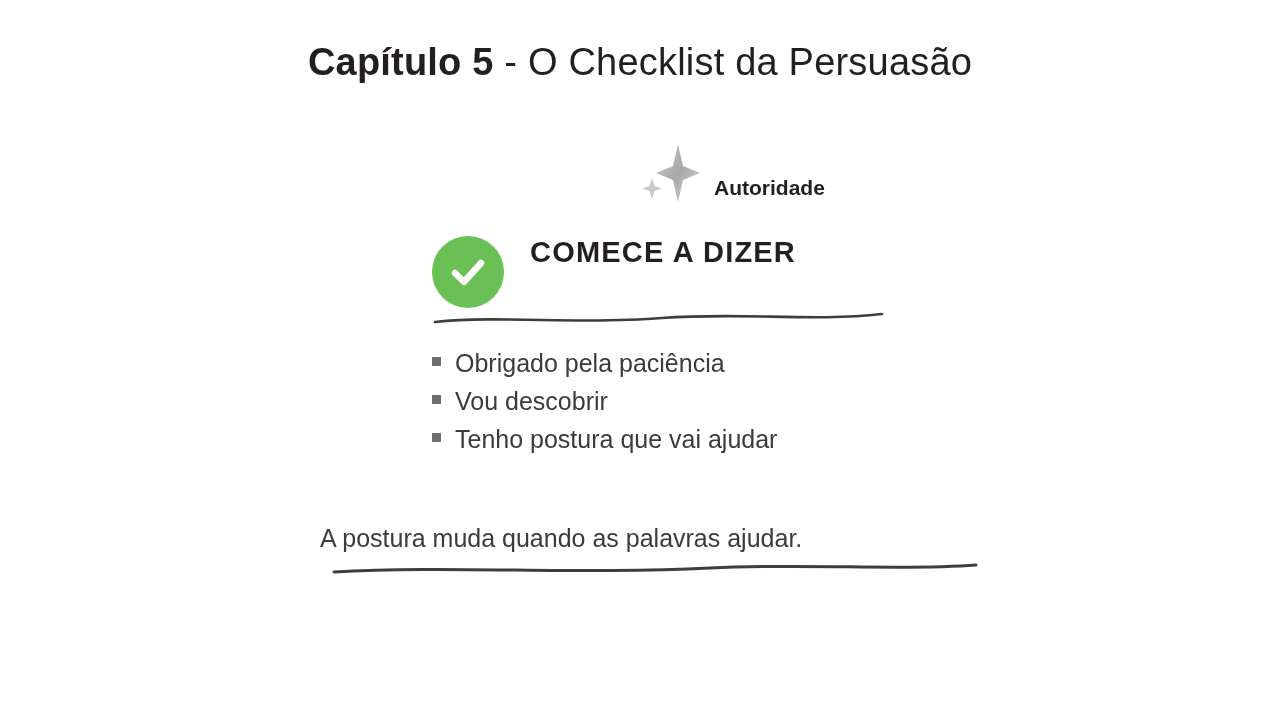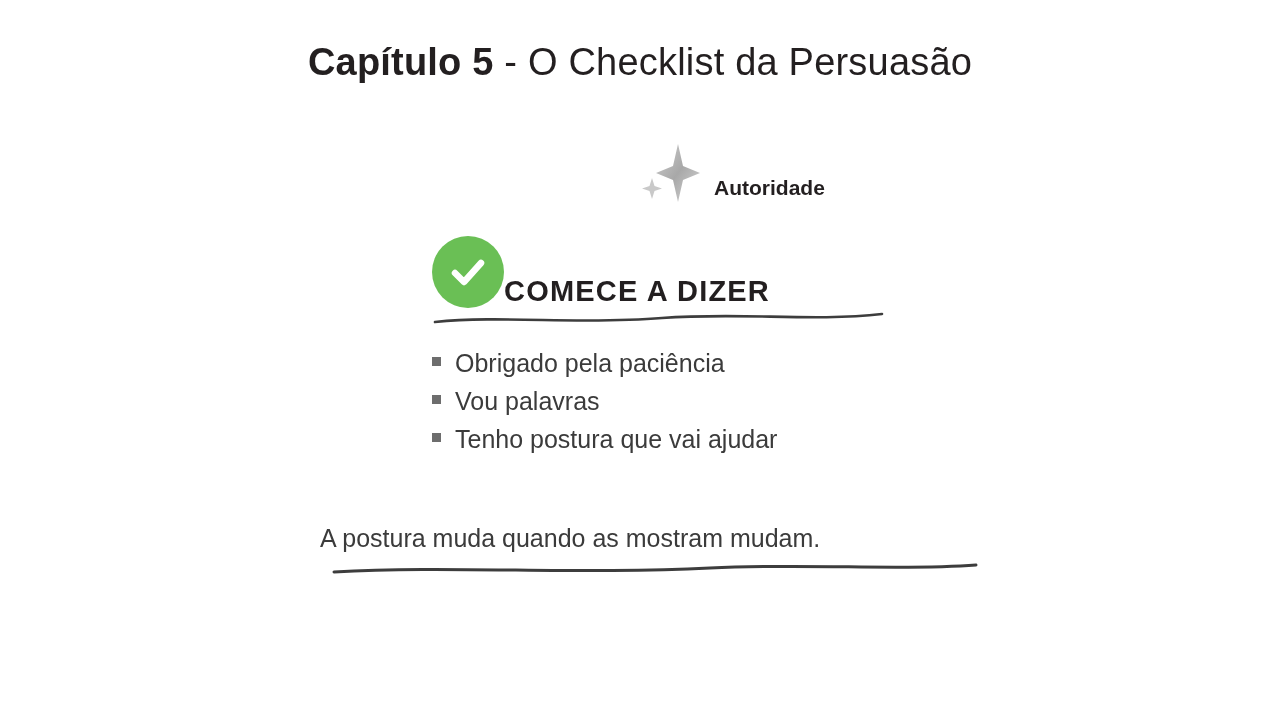--- a/index.html
+++ b/index.html
@@ -62,21 +62,22 @@
     padding-bottom: 8px;
     white-space: nowrap;
   }
 
   
   .comece-row {
     position: absolute;
     left: 432px;
     top: 236px;
     display: flex;
-    align-items: flex-end;
+    align-items: flex-start;
+    gap: 26px;
   }
   .check-circle {
     width: 72px;
     height: 72px;
     border-radius: 50%;
     background: #6abf55;
     display: flex;
     align-items: center;
     justify-content: center;
     flex: none;
@@ -187,29 +188,29 @@
     </svg>
   </span>
 
   <ul class="bullets">
     <li>
       <span class="sq"></span>
       <span>Obrigado pela paciência</span>
     </li>
     <li>
       <span class="sq"></span>
-      <span>Vou palavras</span>
+      <span>Vou descobrir</span>
     </li>
     <li>
       <span class="sq"></span>
       <span>Tenho postura que vai ajudar</span>
     </li>
   </ul>
 
-  <div class="closing">A postura muda quando as mostram mudam.</div>
+  <div class="closing">A postura muda quando as palavras ajudar.</div>
 
   <span class="divider-2">
     <svg width="650" height="26" viewBox="0 0 650 26" aria-hidden="true">
       <path d="M4 16 C120 9, 250 19, 380 12 C480 7, 570 15, 646 9" fill="none" stroke="#3d3d3d" stroke-width="3" stroke-linecap="round"></path>
     </svg>
   </span>
 
 </div>
 
 </body></html>

